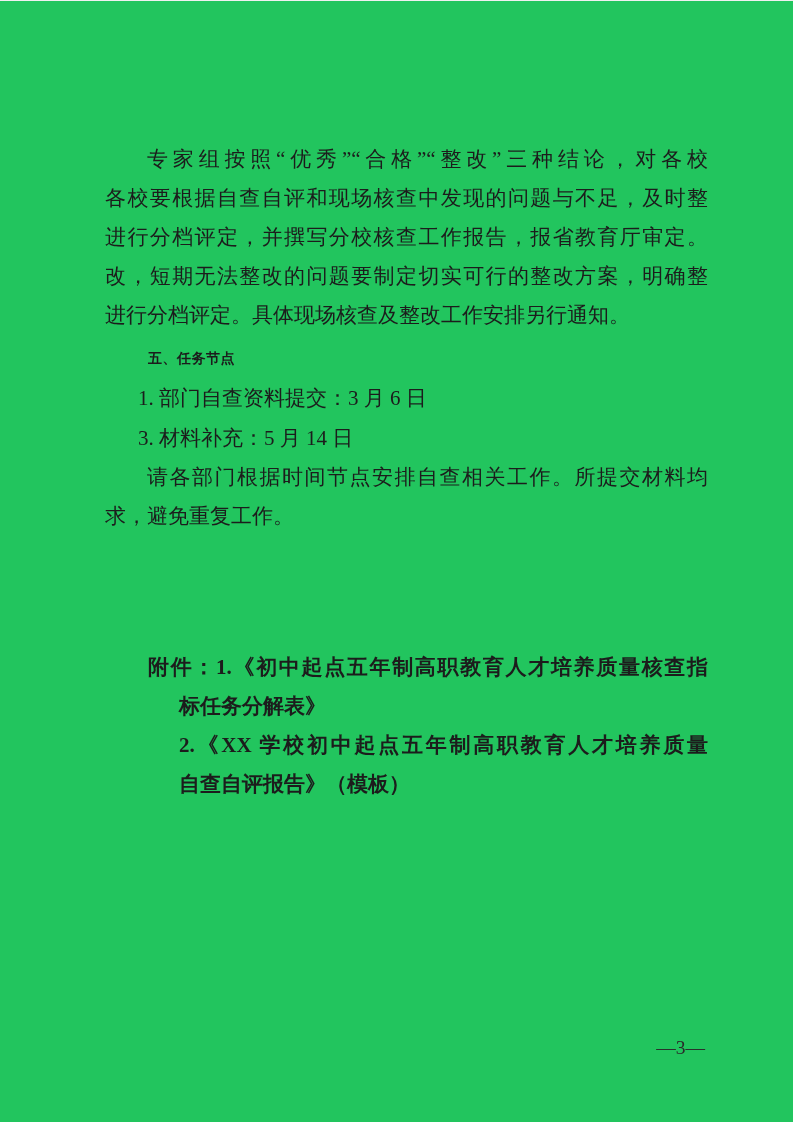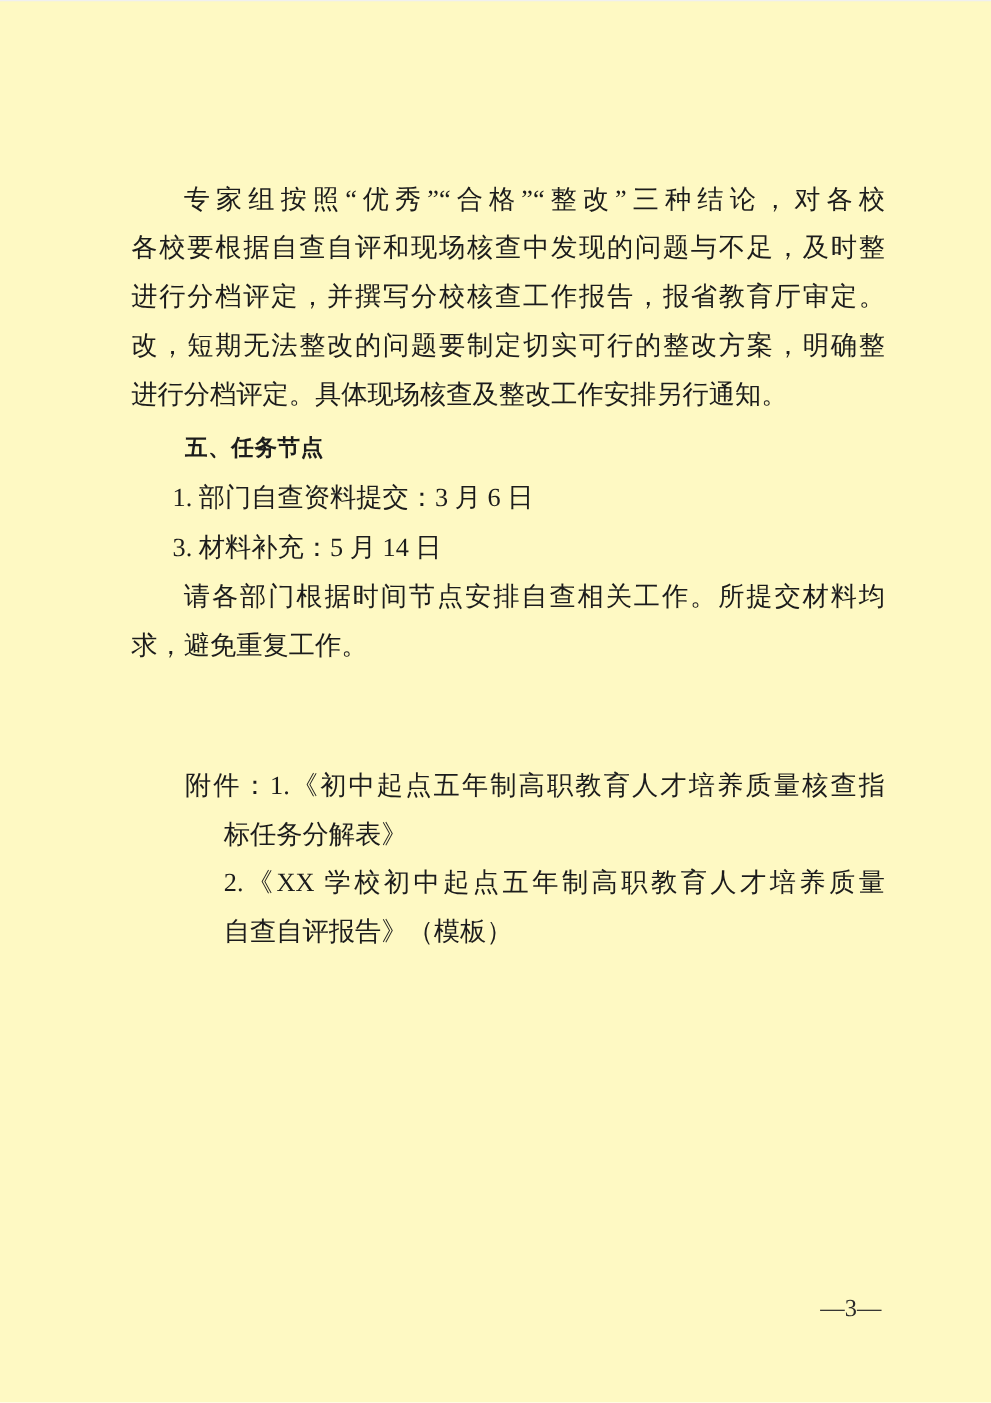--- a/index.html
+++ b/index.html
@@ -4,21 +4,21 @@
 <style>
   html, body {
     margin: 0;
     padding: 0;
     background: #ffffff;
   }
   .page {
     position: relative;
     width: 793px;
     height: 1122px;
-    background: #fef9c3;
+    background: #22c55e;
     border-top: 1px solid #f0f0f0;
     overflow: hidden;
     font-family: "Liberation Serif", "DejaVu Serif", serif;
     color: #1c1c1c;
     box-sizing: border-box;
   }
   .content {
     position: absolute;
     left: 105px;
     top: 139px;
@@ -31,37 +31,38 @@
   }
   
   .fill {
     text-align: justify;
     text-align-last: justify;
   }
   .indent2 {
     text-indent: 42px;
   }
   .heading {
-    font-family: Liberation Sans, sans-serif;
+    font-family: Liberation Serif, serif;
     font-weight: bold;
-    font-size: 18px;
+    font-size: 14px;
     line-height: 39px;
     height: 39px;
     text-indent: 43px;
     margin-top: 4px;
     letter-spacing: 0.5px;
   }
   .task {
     line-height: 40px;
     height: 40px;
     text-indent: 33px;
   }
   .attach {
-    margin-top: 73px;
+    margin-top: 112px;
     padding-left: 74px;
+    font-weight: bold;
   }
   .att-first {
     text-indent: -31px;
   }
   .pagenum {
     position: absolute;
     top: 1036px;
     right: 88px;
     font-size: 19.5px;
     line-height: 22px;

